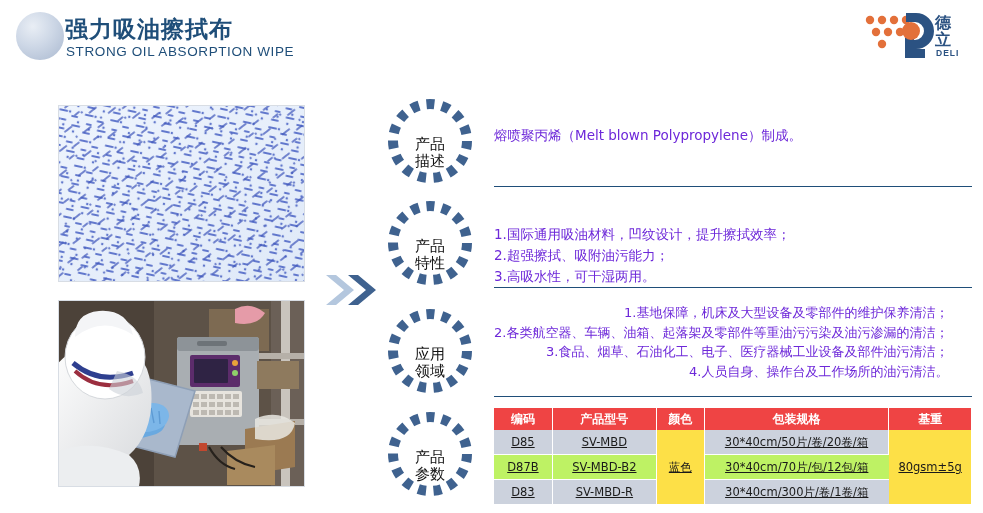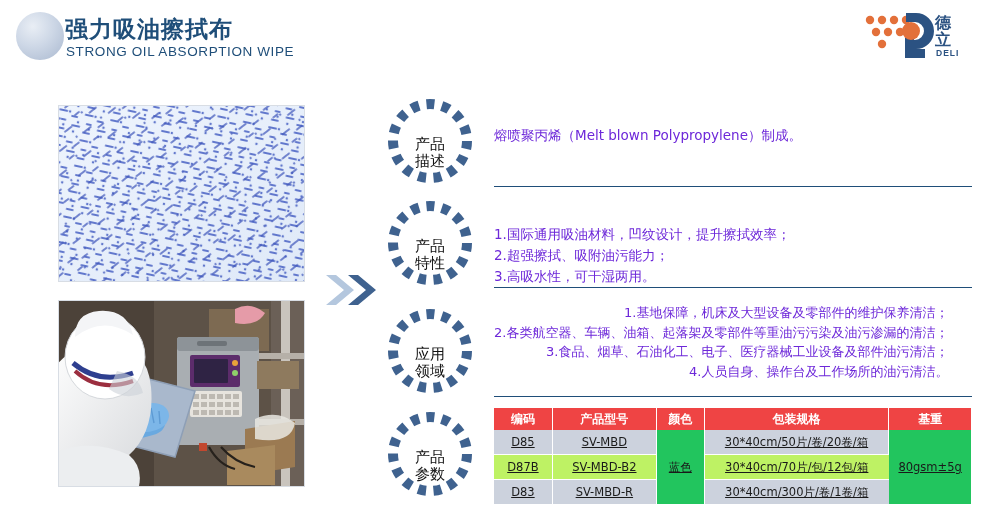--- a/index.html
+++ b/index.html
@@ -94,21 +94,21 @@
     border-right:1px solid #ffffff;
   }
   .tbl th:last-child{border-right:none;}
   .tbl td{
     height:22px;text-align:center;padding:1px 3px;
     border-right:1px solid #ffffff;border-bottom:1px solid #ffffff;text-decoration:underline;
   }
   .tbl td:last-child{border-right:none;}
   .band-a{background:#ccd2dd;}
   .band-b{background:#bef264;}
-  .band-merge{background:#22c55e;margin-left:22px;}
+  .band-merge{background:#fde047;margin-left:22px;}
 </style>
 </head>
 <body>
 
 <div class="page">
 
   <div class="header">
     <div class="hdr-circle"></div>
     <div class="hdr-title-cn">强力吸油擦拭布</div>
     <div class="hdr-title-en">STRONG OIL ABSORPTION WIPE</div>

